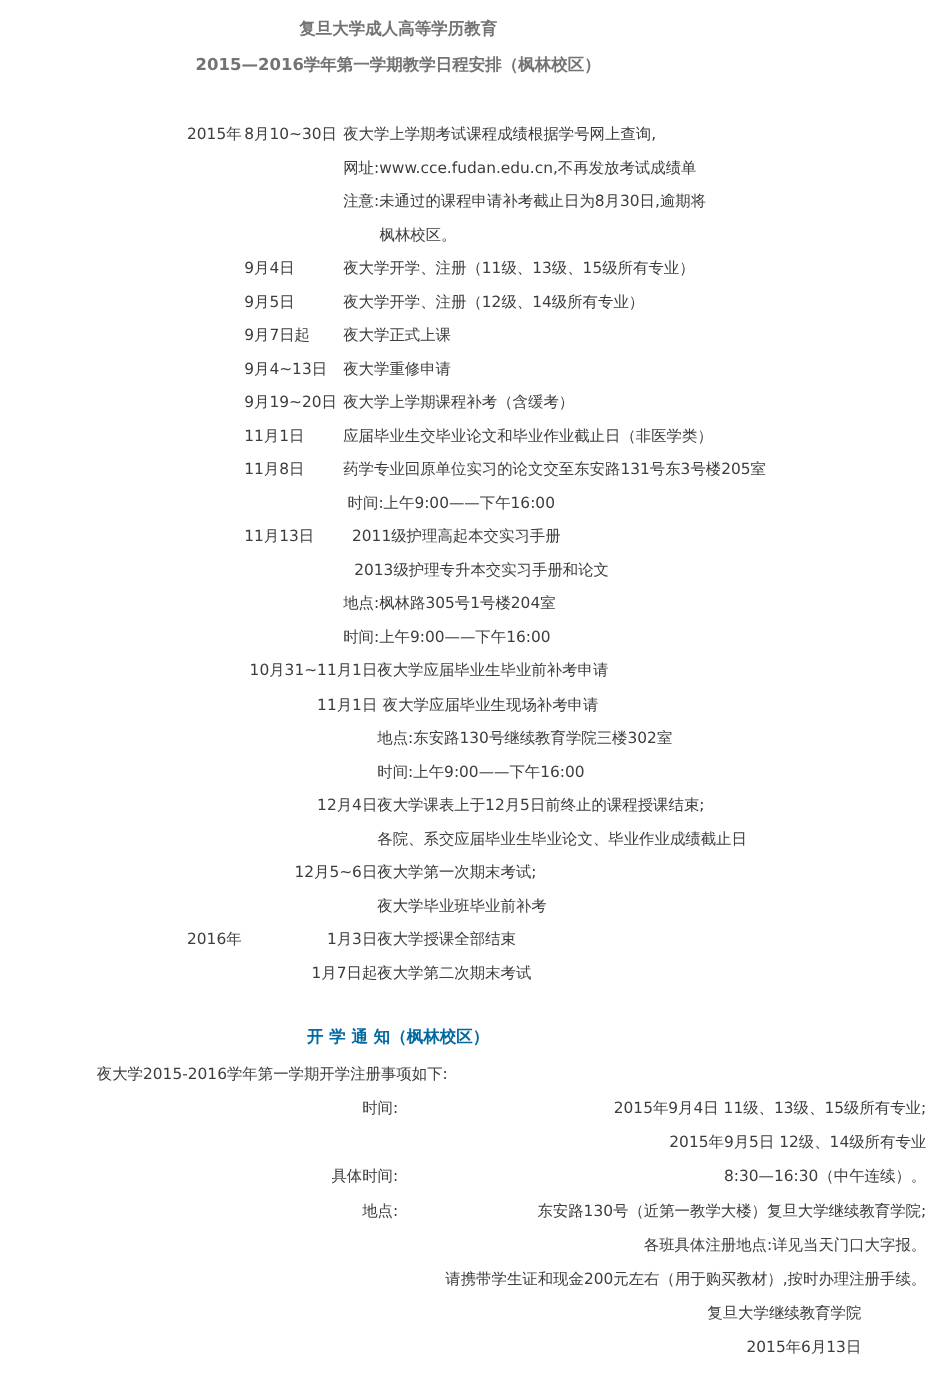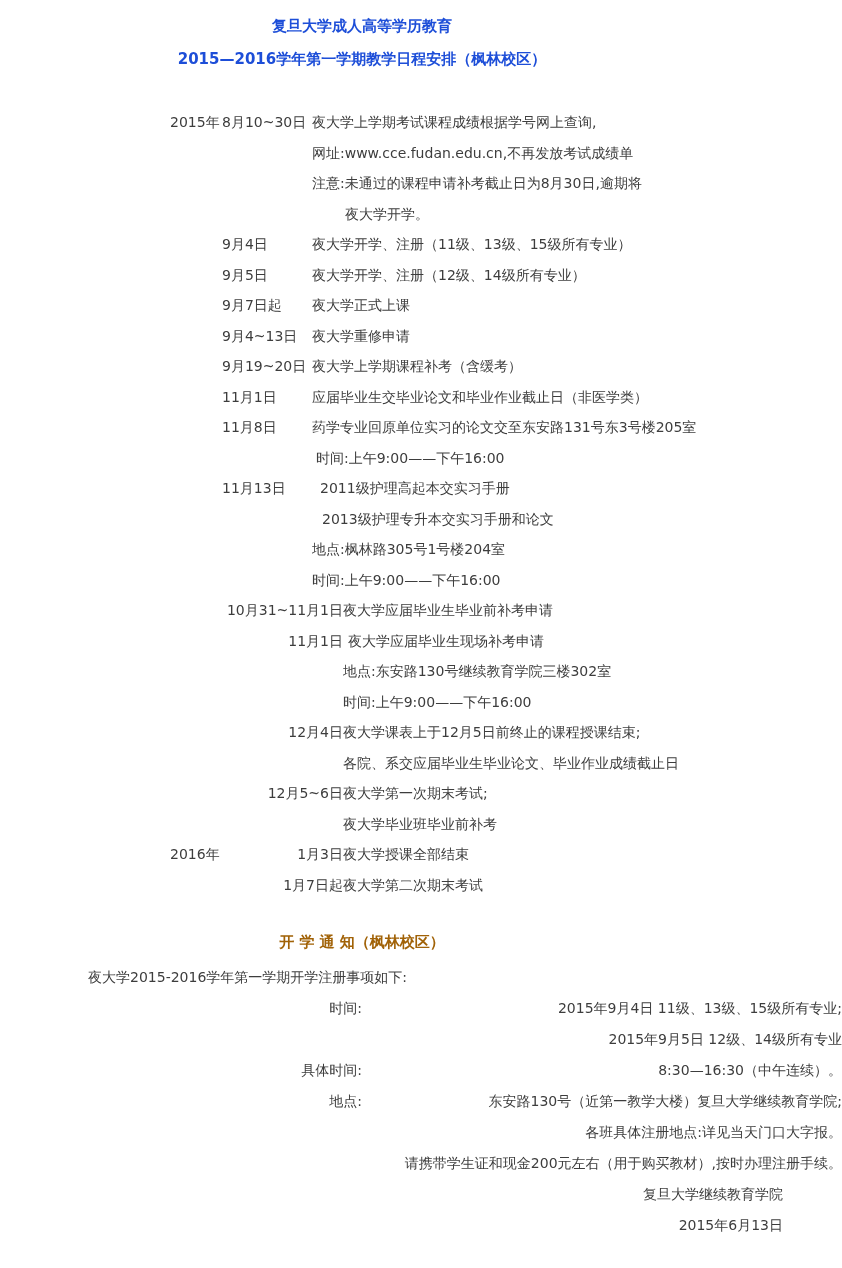--- a/index.html
+++ b/index.html
@@ -10,42 +10,42 @@
     color: #3d3d3d;
     overflow: hidden;
   }
   .doc { width: 842px; height: 1268px; padding-top: 14px; box-sizing: border-box; }
 
   .doc-title, .doc-subtitle {
     width: 724px;
     text-align: center;
     font-size: 15px;
     font-weight: bold;
-    color: #1d4ed8;
+    color: #737373;
     line-height: 24px;
   }
   .doc-subtitle { margin-top: 9px; }
 
   
   .schedule { margin-top: 36px; }
   .sched-row { display: flex; align-items: flex-start; padding-left: 170px; }
   .cell-year  { flex: none; width: 52px;  line-height: 30.5px; font-size: 14px; white-space: nowrap; }
   .cell-date  { flex: none; width: 90px;  line-height: 30.5px; font-size: 14px; white-space: nowrap; }
   .row-wide .cell-date { width: 121px; text-align: right; }
   .cell-desc  { flex: 1; min-width: 0; }
   .desc-line  { line-height: 30.5px; font-size: 14px; white-space: nowrap; }
 
   
   .notice-title {
     margin-top: 30px;
     width: 724px;
     text-align: center;
     font-size: 15px;
     font-weight: bold;
-    color: #a16207;
+    color: #0369a1;
     line-height: 24px;
   }
   .notice-intro {
     margin-top: 8px;
     padding-left: 88px;
     font-size: 14px;
     line-height: 31px;
   }
   .notice-item { display: flex; align-items: flex-start; }
   .notice-label {
@@ -69,21 +69,21 @@
   <div class="doc-subtitle">2015—2016学年第一学期教学日程安排（枫林校区）</div>
 
   <div class="schedule">
       <div class="sched-row">
         <span class="cell-year">2015年</span>
         <span class="cell-date">8月10~30日</span>
         <div class="cell-desc">
           <div class="desc-line">夜大学上学期考试课程成绩根据学号网上查询,</div>
           <div class="desc-line">网址:www.cce.fudan.edu.cn,不再发放考试成绩单</div>
           <div class="desc-line">注意:未通过的课程申请补考截止日为8月30日,逾期将</div>
-          <div class="desc-line" style="padding-left: 33px;">夜大学开学。</div>
+          <div class="desc-line" style="padding-left: 33px;">枫林校区。</div>
         </div>
       </div>
       <div class="sched-row">
         <span class="cell-year"></span>
         <span class="cell-date">9月4日</span>
         <div class="cell-desc">
           <div class="desc-line">夜大学开学、注册（11级、13级、15级所有专业）</div>
         </div>
       </div>
       <div class="sched-row">

